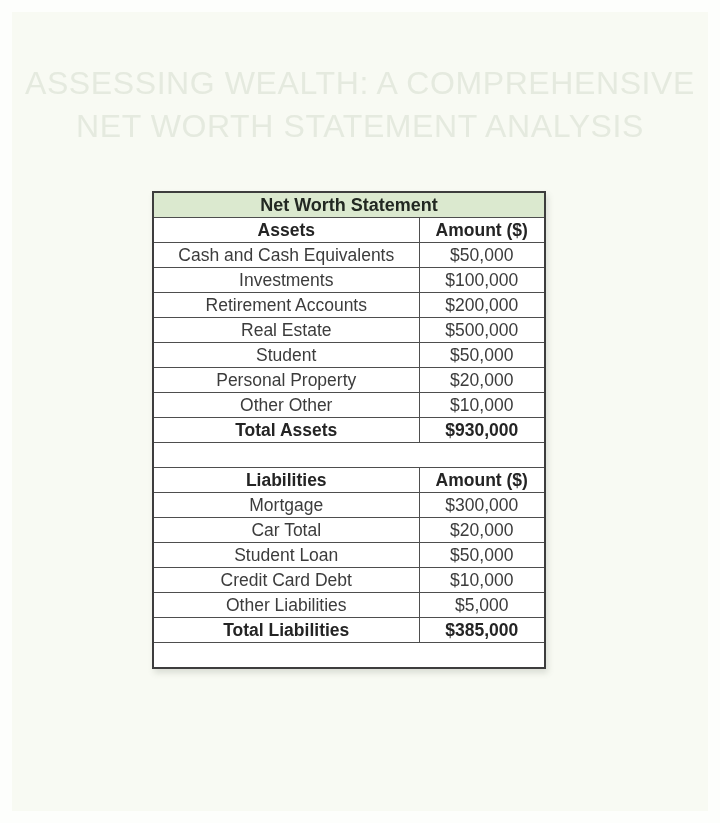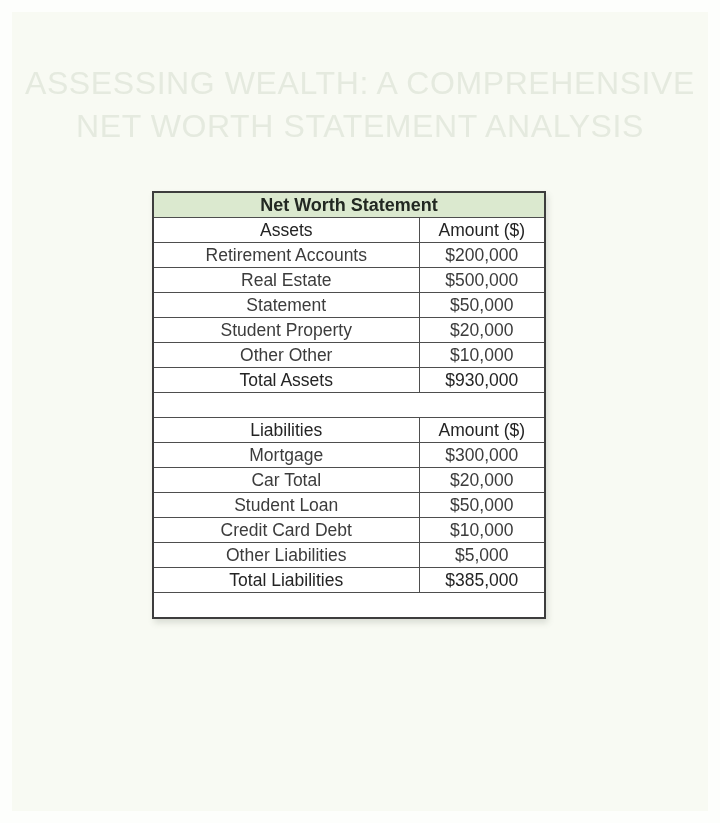--- a/index.html
+++ b/index.html
@@ -54,21 +54,21 @@
     white-space: nowrap;
     overflow: hidden;
   }
   .nw-table tr.title-row td {
     background: #dbe9cf;
     font-weight: 700;
     color: #222822;
     font-size: 18px;
   }
   .nw-table tr.bold-row td {
-    font-weight: 400;
+    font-weight: 700;
     color: #242424;
     text-align: center;
   }
   .nw-table tr.spacer-row td {
     background: #ffffff;
     height: 25px;
   }
 </style>
 </head>
 <body>
@@ -88,33 +88,41 @@
     <tbody>
       <tr class="title-row">
         <td colspan="2">Net Worth Statement</td>
       </tr>
 
       <tr class="bold-row">
         <td>Assets</td>
         <td>Amount ($)</td>
       </tr>
       <tr>
+        <td>Cash and Cash Equivalents</td>
+        <td>$50,000</td>
+      </tr>
+      <tr>
+        <td>Investments</td>
+        <td>$100,000</td>
+      </tr>
+      <tr>
         <td>Retirement Accounts</td>
         <td>$200,000</td>
       </tr>
       <tr>
         <td>Real Estate</td>
         <td>$500,000</td>
       </tr>
       <tr>
-        <td>Statement</td>
+        <td>Student</td>
         <td>$50,000</td>
       </tr>
       <tr>
-        <td>Student Property</td>
+        <td>Personal Property</td>
         <td>$20,000</td>
       </tr>
       <tr>
         <td>Other Other</td>
         <td>$10,000</td>
       </tr>
       <tr class="bold-row">
         <td>Total Assets</td>
         <td>$930,000</td>
       </tr>

